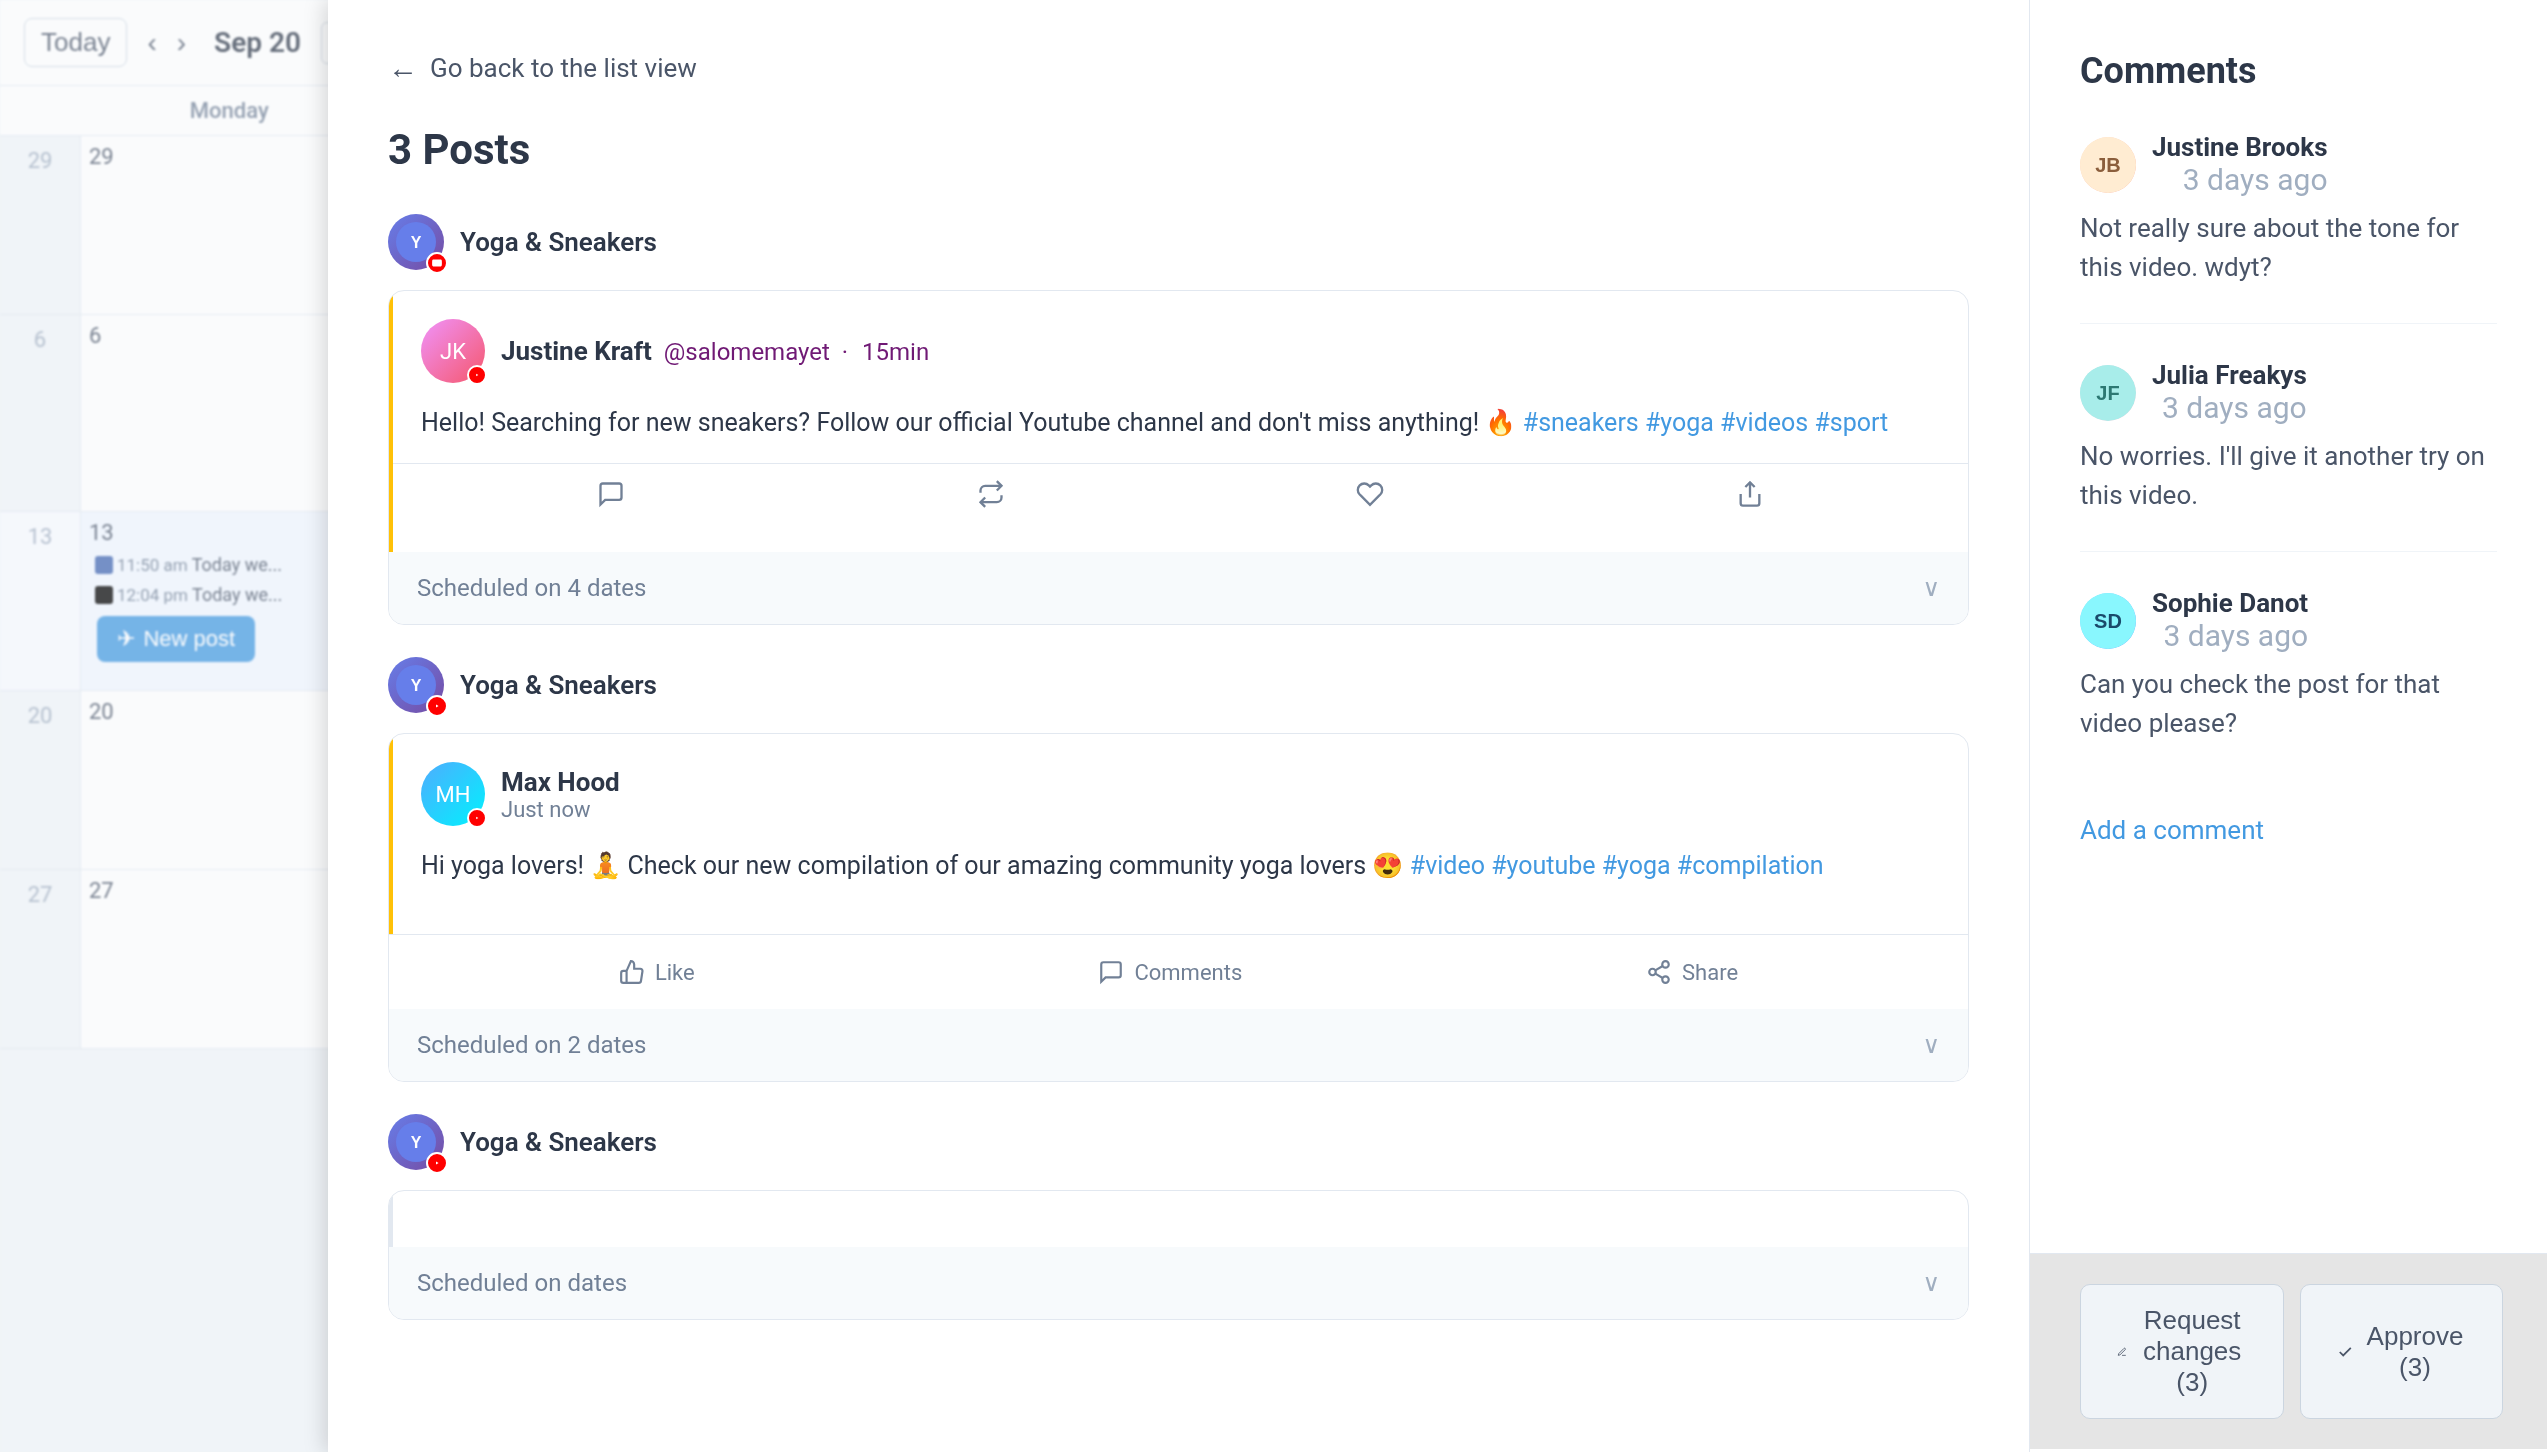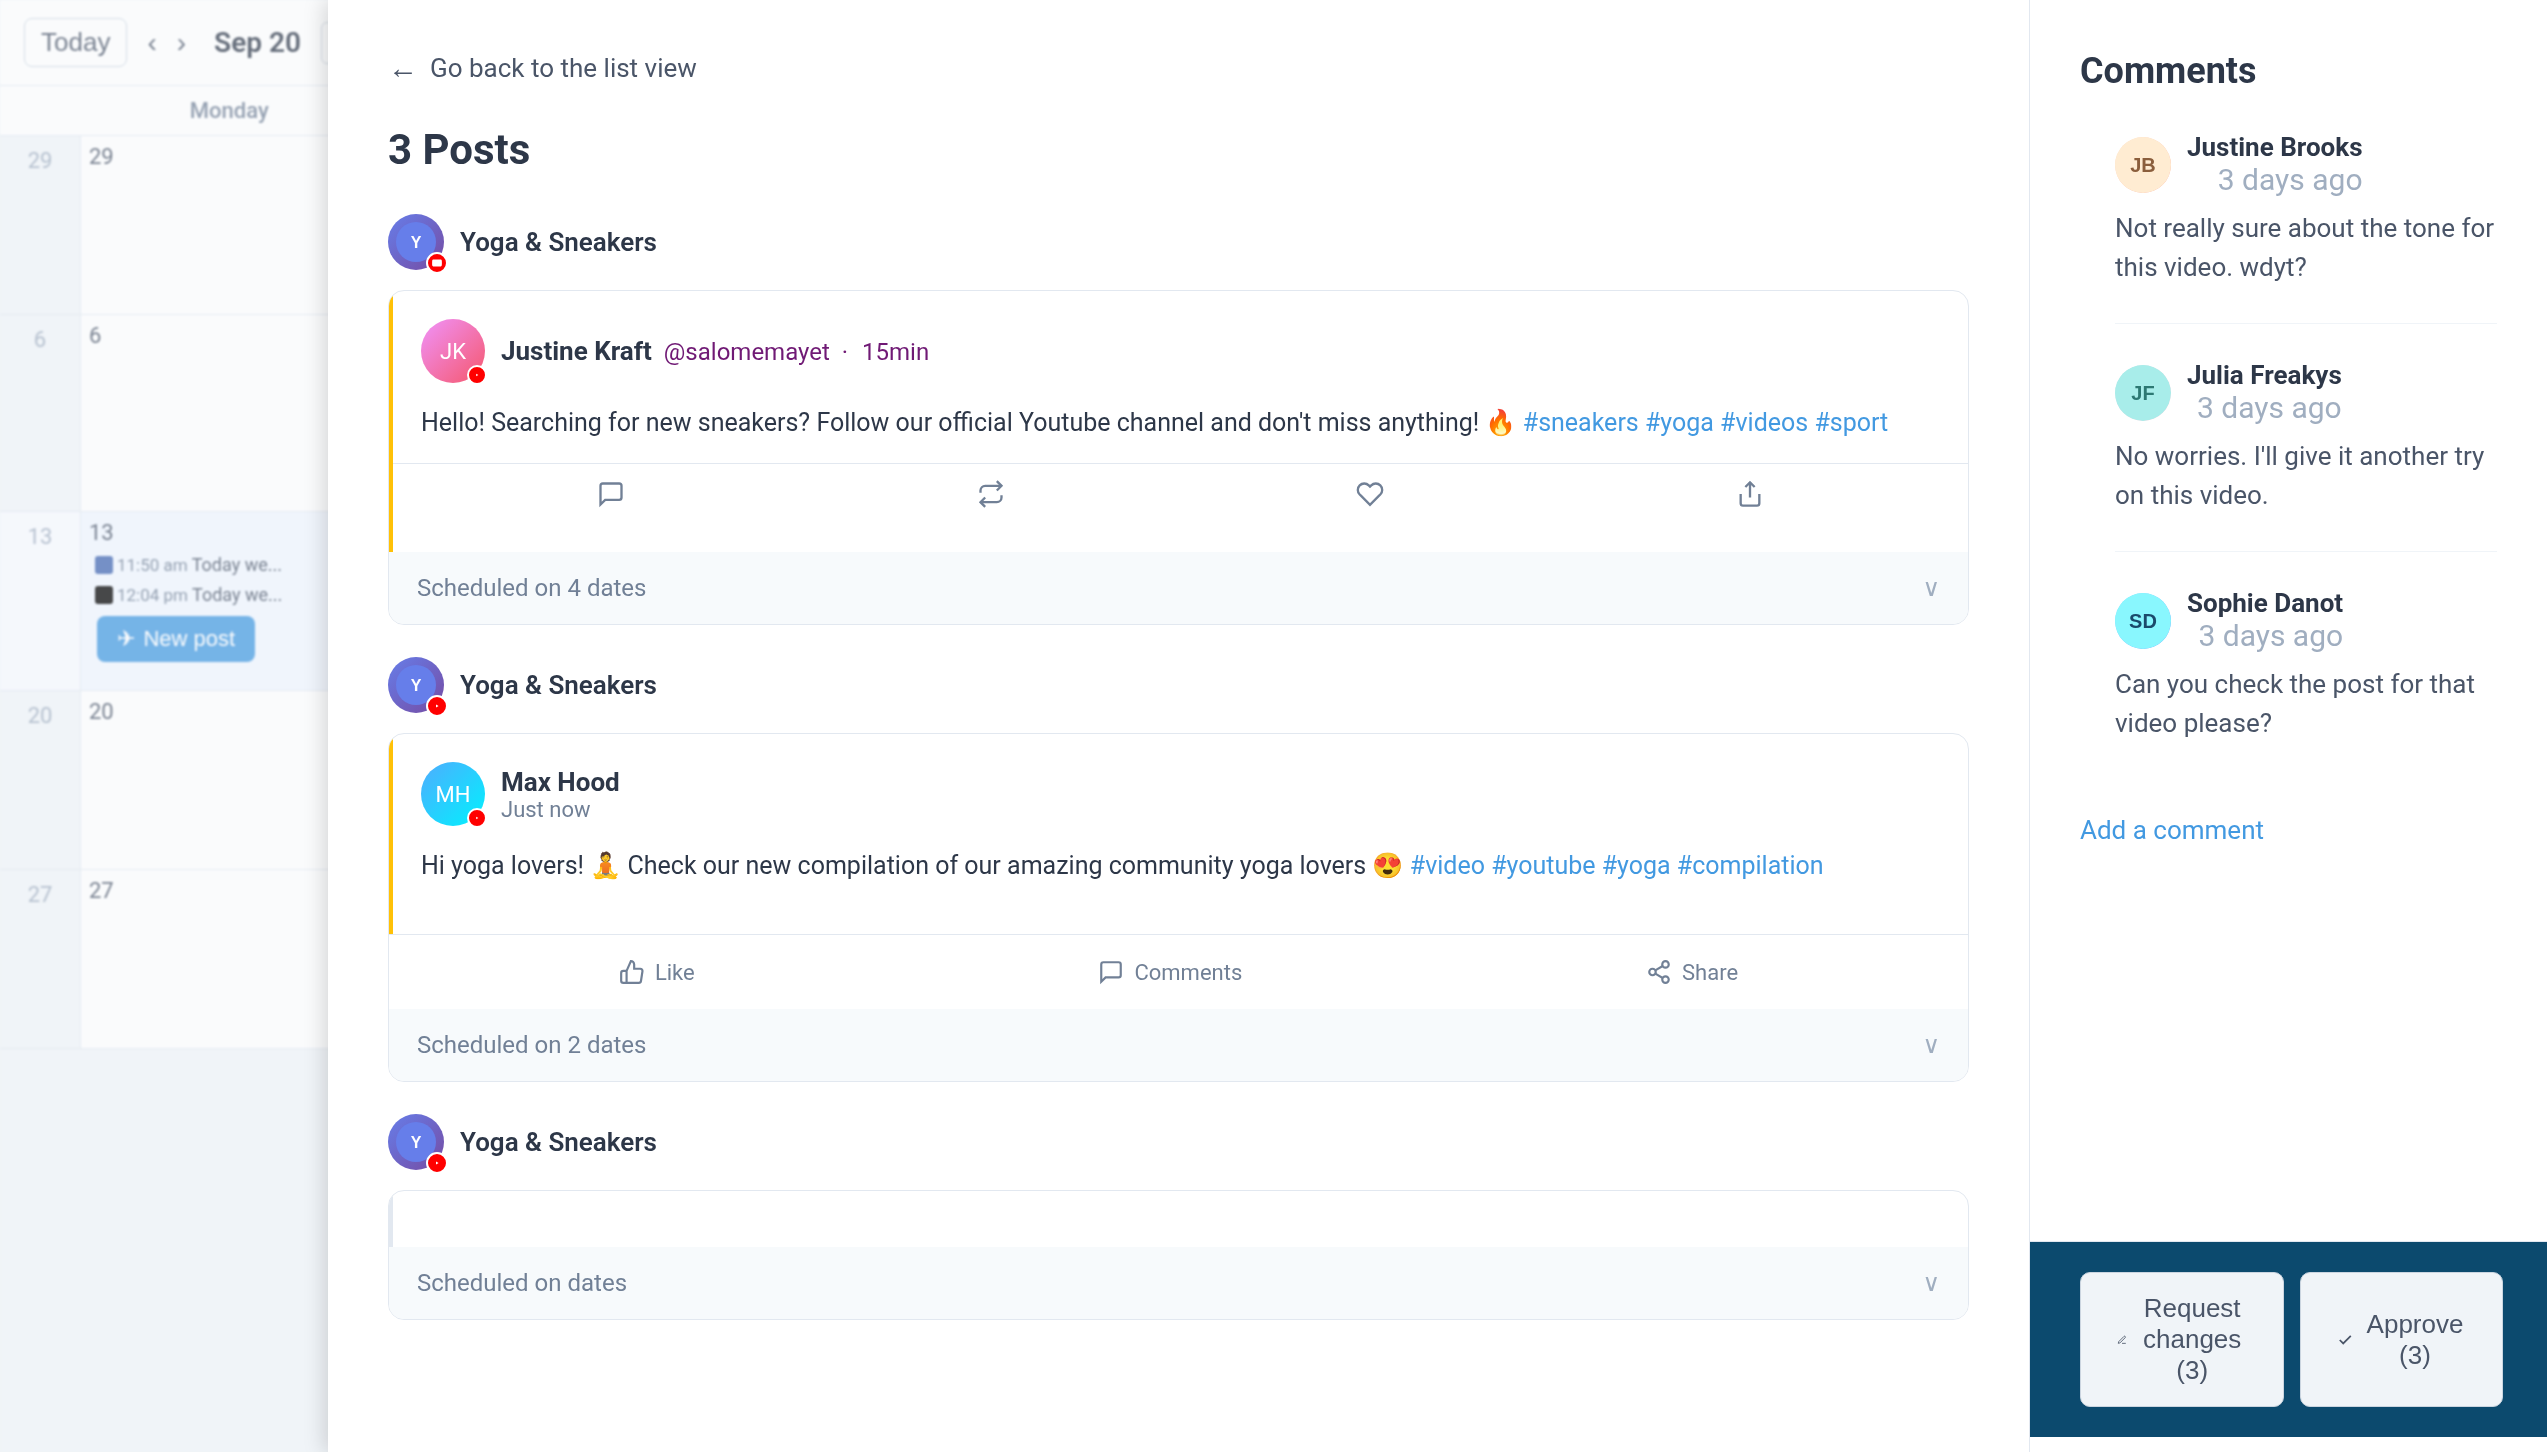--- a/index.html
+++ b/index.html
@@ -144,38 +144,38 @@
       border-top: 1px solid #e2e8f0;
     }
     .fb-action { display: flex; align-items: center; gap: 10px; font-size: 22px; color: #718096; cursor: pointer; }
 
     
     .comments-panel {
       width: 517px; flex-shrink: 0; padding: 50px 50px; background: white; overflow-y: auto;
     }
     .comments-title { font-size: 36px; font-weight: 700; color: #2d3748; margin-bottom: 40px; }
 
-    .comment-item { margin-bottom: 36px; padding-bottom: 36px; border-bottom: 1px solid #f0f4f8; margin-left: 35px; }
+    .comment-item { margin-bottom: 36px; padding-bottom: 36px; border-bottom: 1px solid #f0f4f8; }
     .comment-header { display: flex; align-items: center; gap: 16px; margin-bottom: 12px; }
     .comment-avatar {
       width: 56px; height: 56px; border-radius: 50%; flex-shrink: 0; overflow: hidden;
     }
     .comment-avatar-1 { background: linear-gradient(135deg, #ffecd2, #fcb69f); }
     .comment-avatar-2 { background: linear-gradient(135deg, #a8edea, #fed6e3); }
     .comment-avatar-3 { background: linear-gradient(135deg, #89f7fe, #66a6ff); }
     .comment-name { font-size: 26px; font-weight: 700; color: #2d3748; }
     .comment-time { font-size: 30px; color: #a0aec0; text-align: right; }
     .comment-text { font-size: 26px; color: #4a5568; line-height: 1.5; }
 
     .add-comment { font-size: 26px; color: #4299e1; cursor: pointer; text-decoration: none; }
 
     
     .bottom-bar {
-      position: absolute; bottom: 16px; right: 0; width: 517px;
-      padding: 30px 50px; background: #0c4a6e; border-top: 1px solid #e2e8f0;
+      position: absolute; bottom: 4px; right: 0; width: 517px;
+      padding: 30px 50px; background: #e5e5e5; border-top: 1px solid #e2e8f0;
       display: flex; gap: 16px; justify-content: flex-start;
     }
     .btn-request {
       display: flex; align-items: center; gap: 10px;
       background: #f0f4f8; border: 1px solid #cbd5e0; border-radius: 10px;
       padding: 20px 36px; font-size: 26px; color: #4a5568; cursor: pointer; font-weight: 500;
     }
     .btn-approve {
       display: flex; align-items: center; gap: 10px;
       background: #f0f4f8; border: 1px solid #cbd5e0; border-radius: 10px;

